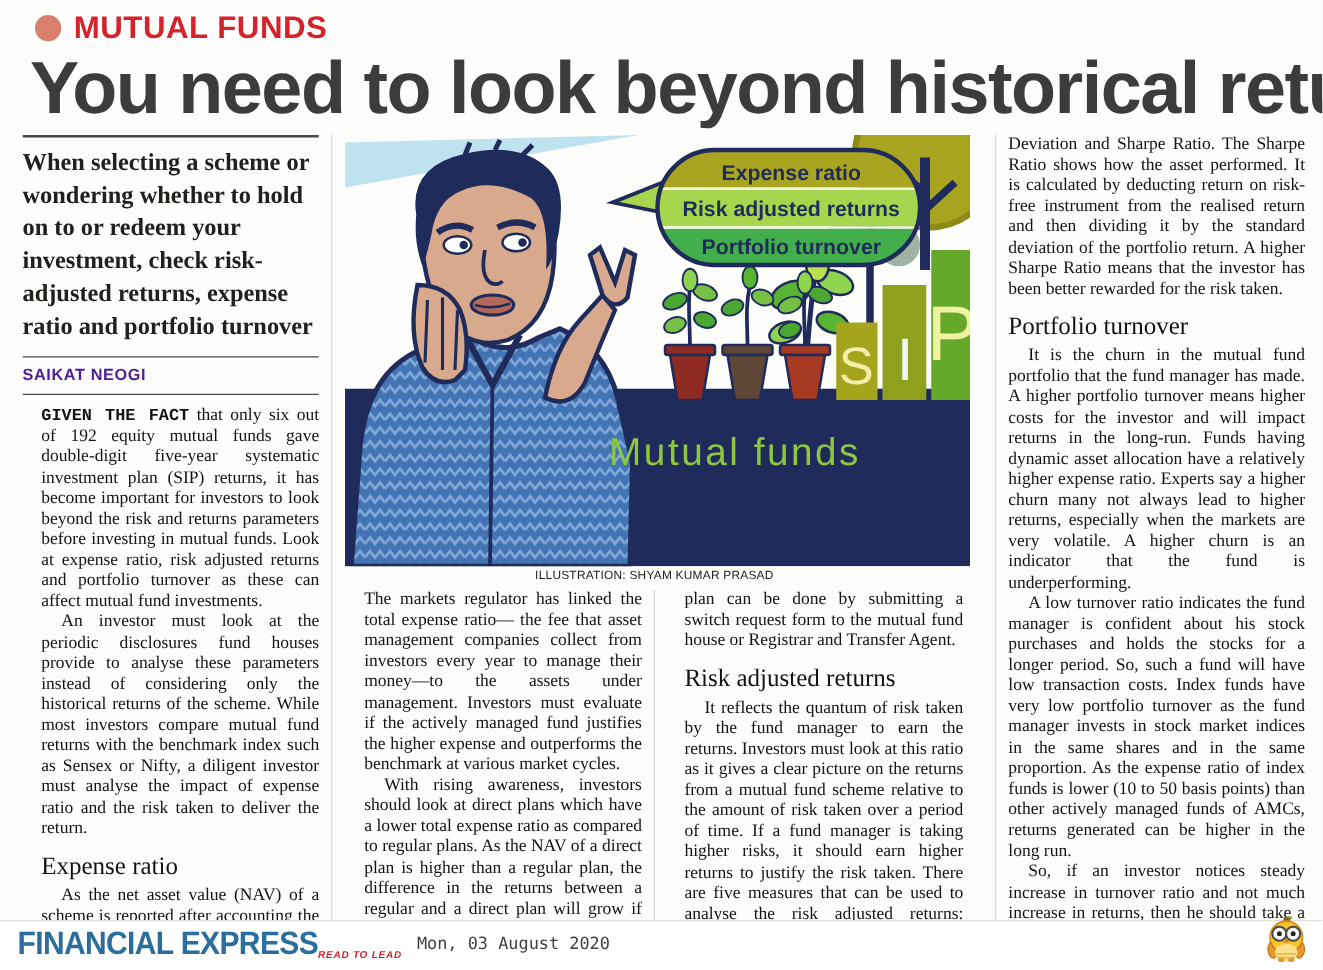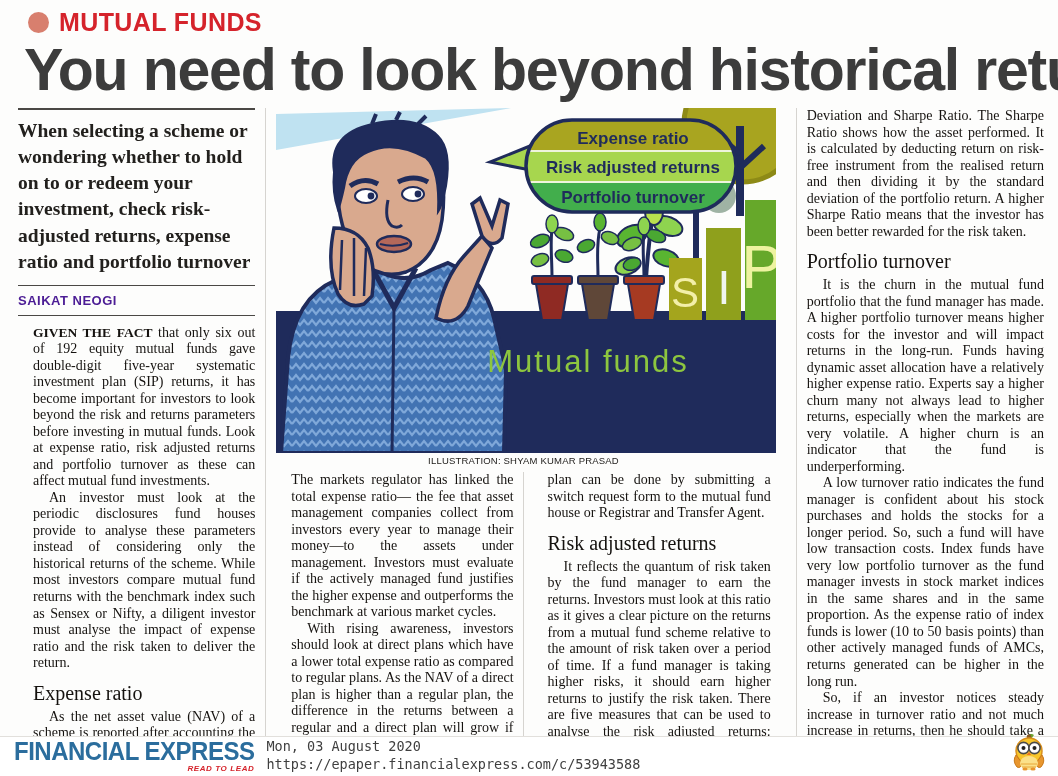--- a/index.html
+++ b/index.html
@@ -12,21 +12,21 @@
   .kicker-label { font-size:25px; font-weight:800; color:#d5232b; letter-spacing:.4px; }
   .headline { position:absolute; top:36px; left:24px; width:1014px; font-size:59px; font-weight:700;
               color:#3c3c3c; letter-spacing:-1.2px; white-space:nowrap; }
 
   
   .content { position:absolute; top:108px; left:18px; width:1026px; height:630px; display:flex; }
   .serifbody { font-family:"Liberation Serif", serif; font-size:14px; line-height:1.18; color:#15120f;
                text-align:justify;margin-left:15px; }
   .serifbody p { margin:0; }
   .serifbody p.indent { text-indent:16px; }
-  .lead-in { font-family:Liberation Serif, serif; font-weight:700; font-size:13.5px; }
+  .lead-in { font-family:Liberation Mono, monospace; font-weight:700; font-size:13.5px; }
   .subhead { font-family:"Liberation Serif", serif; font-size:20px; font-weight:400; color:#15120f;
              margin:11px 0 5px 0; line-height:1.05; }
 
   .col-left { width:252px; padding-right:10px; border-right:1px solid #d6d4d0; overflow:hidden; }
   .standfirst { font-family:"Liberation Serif", serif; font-size:19.5px; font-weight:700; line-height:1.34;
                 color:#22201d; border-top:2px solid #4a4845; padding:8px 0 10px 0; }
   .byline-box { border-top:1.5px solid #4a4845; border-bottom:1.5px solid #4a4845; padding:5px 0 6px 0;
                 margin-bottom:9px; }
   .byline { font-size:13px; font-weight:700; color:#4c1d95; letter-spacing:.5px; }
 
@@ -36,21 +36,21 @@
                   margin:2px 0 6px 0; }
   .mid-cols { display:flex; flex:1; overflow:hidden; }
   .mid-col-a { width:50%; padding-right:9px; border-right:1px solid #d6d4d0; overflow:hidden; }
   .mid-col-b { width:50%; padding-left:9px; overflow:hidden; }
 
   .col-right { width:252px; padding-left:10px; border-left:1px solid #d6d4d0; overflow:hidden; }
 
   
   .footer { position:absolute; left:0; right:0; bottom:0; height:40px; background:#fff;
             border-top:1px solid #e2e0dc; display:flex; align-items:center; padding:2px 14px 4px 14px; }
-  .fe-logo { display:flex; flex-direction:column; align-items:flex-end; margin-right:12px; }
+  .fe-logo { display:flex; flex-direction:row; align-items:flex-end; margin-right:12px; }
   .fe-name { font-size:24px; font-weight:800; color:#2b6d9d; letter-spacing:-0.5px; line-height:1;
              transform:scaleY(1.08); white-space:nowrap; }
   .fe-tag { font-size:8px; font-weight:800; color:#d5232b; letter-spacing:.6px; margin-top:1px;font-style:italic; }
   .fe-meta { font-family:"DejaVu Sans Mono", monospace; font-size:13.5px; color:#3f3f3f; line-height:1.3; }
   .fe-meta a { color:#3f3f3f; text-decoration:none; }
   .owl { position:absolute; right:8px; bottom:1px; }
 </style>
 </head>
 <body>
 
@@ -226,21 +226,20 @@
     </div>
   </div>
 
   <div class="footer">
     <div class="fe-logo">
       <span class="fe-name">FINANCIAL EXPRESS</span>
       <span class="fe-tag">READ TO LEAD</span>
     </div>
     <div class="fe-meta">
       <div>Mon, 03 August 2020</div>
-      <div><a href="#">https://epaper.financialexpress.com/c/53943588</a></div>
     </div>
     <div class="owl">
       <svg width="42" height="38" viewBox="0 0 42 38">
         <path d="M21,2 Q23,0 26,2 L23,6 Z" fill="#6aa52e"></path>
         <circle cx="21" cy="4" r="2.4" fill="#8a5a24"></circle>
         <ellipse cx="21" cy="18" rx="13" ry="13" fill="#f7c52a" stroke="#d98f1d" stroke-width="1.5"></ellipse>
         <path d="M8,22 Q4,28 9,34 Q13,36 14,30 Z" fill="#e8962e" stroke="#c97a1a" stroke-width="1"></path>
         <path d="M34,22 Q38,28 33,34 Q29,36 28,30 Z" fill="#e8962e" stroke="#c97a1a" stroke-width="1"></path>
         <ellipse cx="21" cy="30" rx="9" ry="7" fill="#fbe18a"></ellipse>
         <path d="M13,31 L29,31 M14,34 L28,34" stroke="#e8a83a" stroke-width="1"></path>

